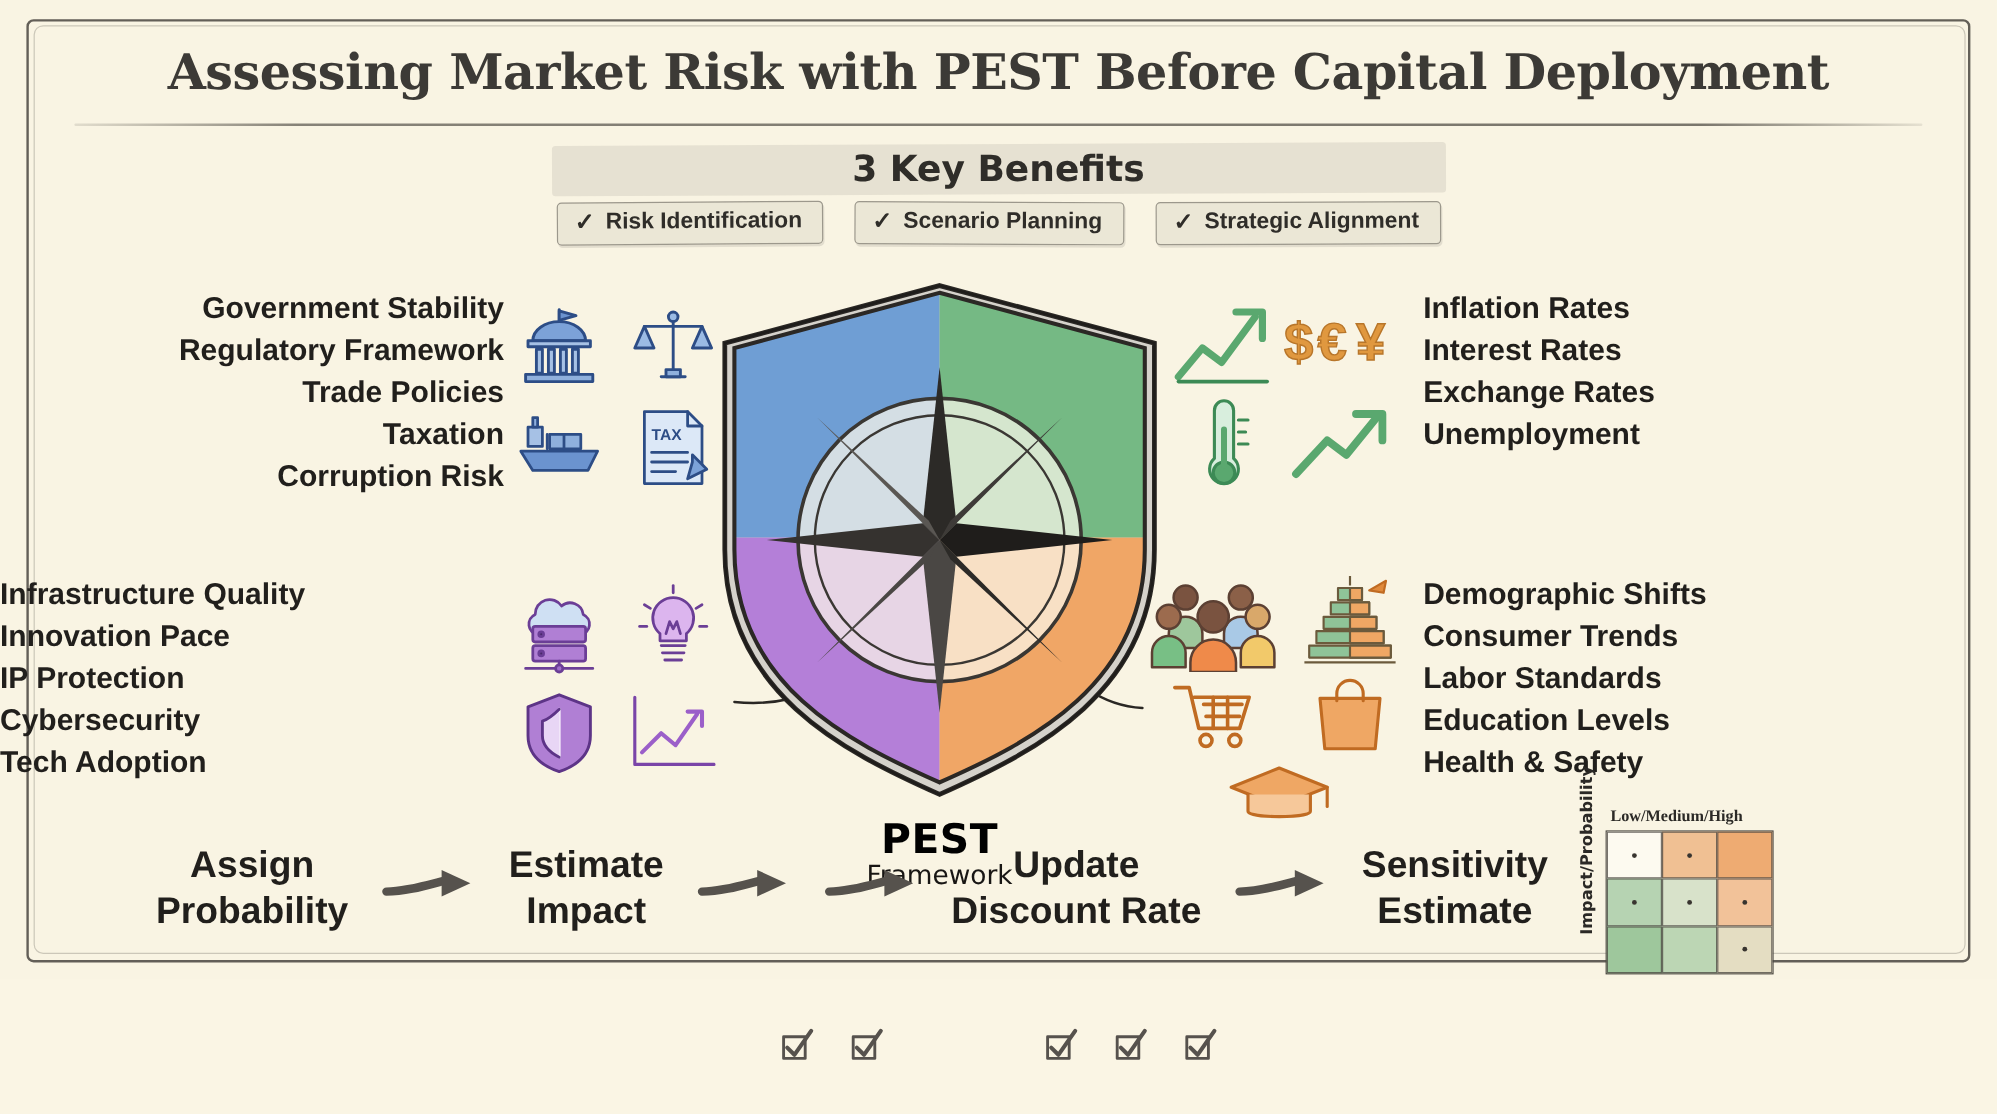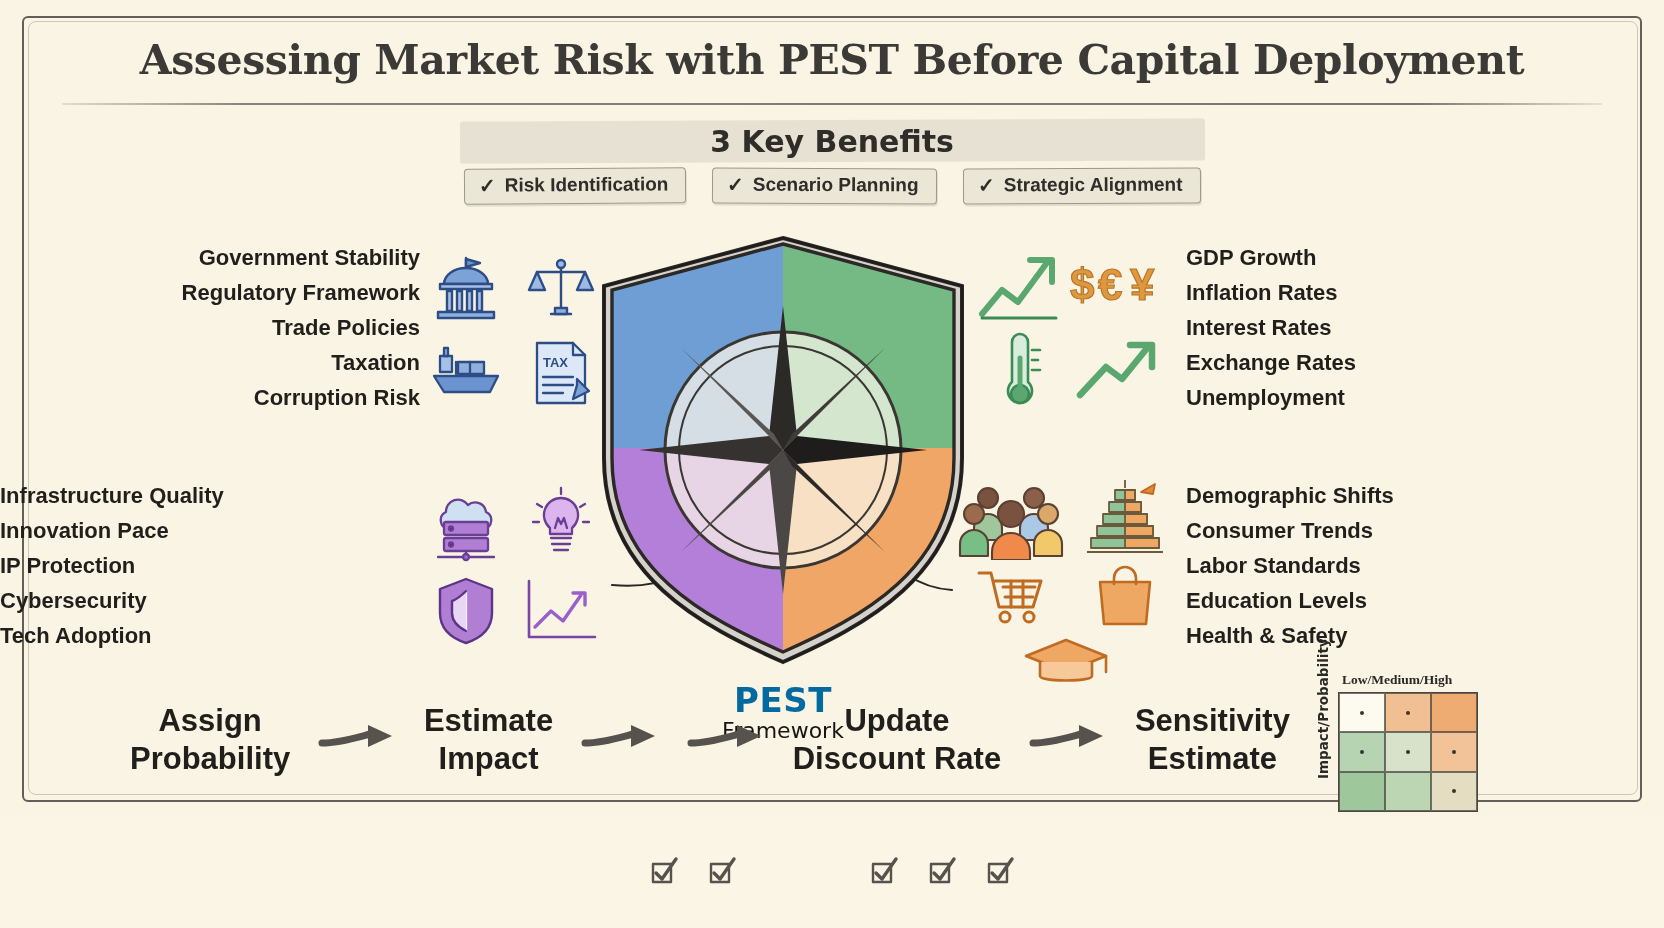--- a/index.html
+++ b/index.html
@@ -74,42 +74,42 @@
     border: 1.6px solid rgba(90,86,78,.55);
     border-radius: 4px;
     box-shadow: 1px 2px 0 rgba(90,86,78,.14);
   }
   .chip:nth-child(1) { transform: rotate(-.4deg); }
   .chip:nth-child(2) { transform: rotate(.25deg); }
   .chip:nth-child(3) { transform: rotate(-.2deg); }
   .chip .tick { font-size: 20px; line-height: 1; font-weight: 700; }
 
   
-  .qlist { position: absolute; font-size: 22px; line-height: 35px; color: #211f1c; font-weight: 600; }
+  .qlist { position: absolute; font-size: 25px; line-height: 35px; color: #211f1c; font-weight: 600; }
   .qlist div { white-space: nowrap; }
   .q-political { left: 0; width: 420px; top: 240px; text-align: right; }
   .q-tech      { left: 0; width: 420px; top: 478px; text-align: left; }
   .q-economic  { left: 1186px; width: 440px; top: 240px; text-align: left; }
   .q-social    { left: 1186px; width: 440px; top: 478px; text-align: left; }
 
   
   .icons { position: absolute; display: grid; grid-template-columns: 1fr 1fr; }
   .icons .cell { display:flex; align-items:center; justify-content:center; }
   .ic-political { left: 418px; top: 244px; width: 190px; height: 172px; }
   .ic-tech      { left: 418px; top: 480px; width: 190px; height: 175px; }
   .ic-economic  { left: 968px; top: 244px; width: 200px; height: 172px; }
   .ic-social    { left: 952px; top: 476px; width: 228px; height: 180px; }
 
   
   .shield-wrap { position: absolute; left: 578px; top: 228px; width: 410px; height: 440px; }
   .pest-label {
     position: absolute; left: 0; right: 0; top: 452px;
     text-align: center; pointer-events: none;
   }
-  .pest-label .big { font-size: 34px; font-weight: 700; color: #0369a1; letter-spacing:.5px;
+  .pest-label .big { font-size: 34px; font-weight: 700; color: #000000; letter-spacing:.5px;
     font-family:"DejaVu Sans", sans-serif; }
   .pest-label .small { font-size: 22px; font-weight: 500; color: #181614; margin-top: -2px;
     font-family:"DejaVu Sans", sans-serif; }
 
   
   .flow {
     position: absolute; left: 130px; top: 694px; width: 1160px; height: 92px;
     display: flex; align-items: center; justify-content: space-between;
   }
   .step {
@@ -355,21 +355,20 @@
     </div>
     <div class="cell">
       <svg width="92" height="70" viewBox="0 0 92 70" fill="none" stroke="#3c8a55" stroke-width="3" stroke-linecap="round" stroke-linejoin="round">
         <path d="M8 58 L34 30 L50 42 L76 10" stroke="#5aa86f" stroke-width="6.5"></path>
         <path d="M58 8 H80 V30" stroke="#5aa86f" stroke-width="6.5"></path>
       </svg>
     </div>
   </div>
 
   <div class="qlist q-economic">
-    <div>GDP Growth</div>
     <div>Inflation Rates</div>
     <div>Interest Rates</div>
     <div>Exchange Rates</div>
     <div>Unemployment</div>
   </div>
 
   <div class="icons ic-social">
     <div class="cell">
       <svg width="118" height="82" viewBox="0 0 118 82" fill="none" stroke="#5c4033" stroke-width="2.1" stroke-linecap="round" stroke-linejoin="round">
         <circle cx="36" cy="20" r="10" fill="#7a5340"></circle>

